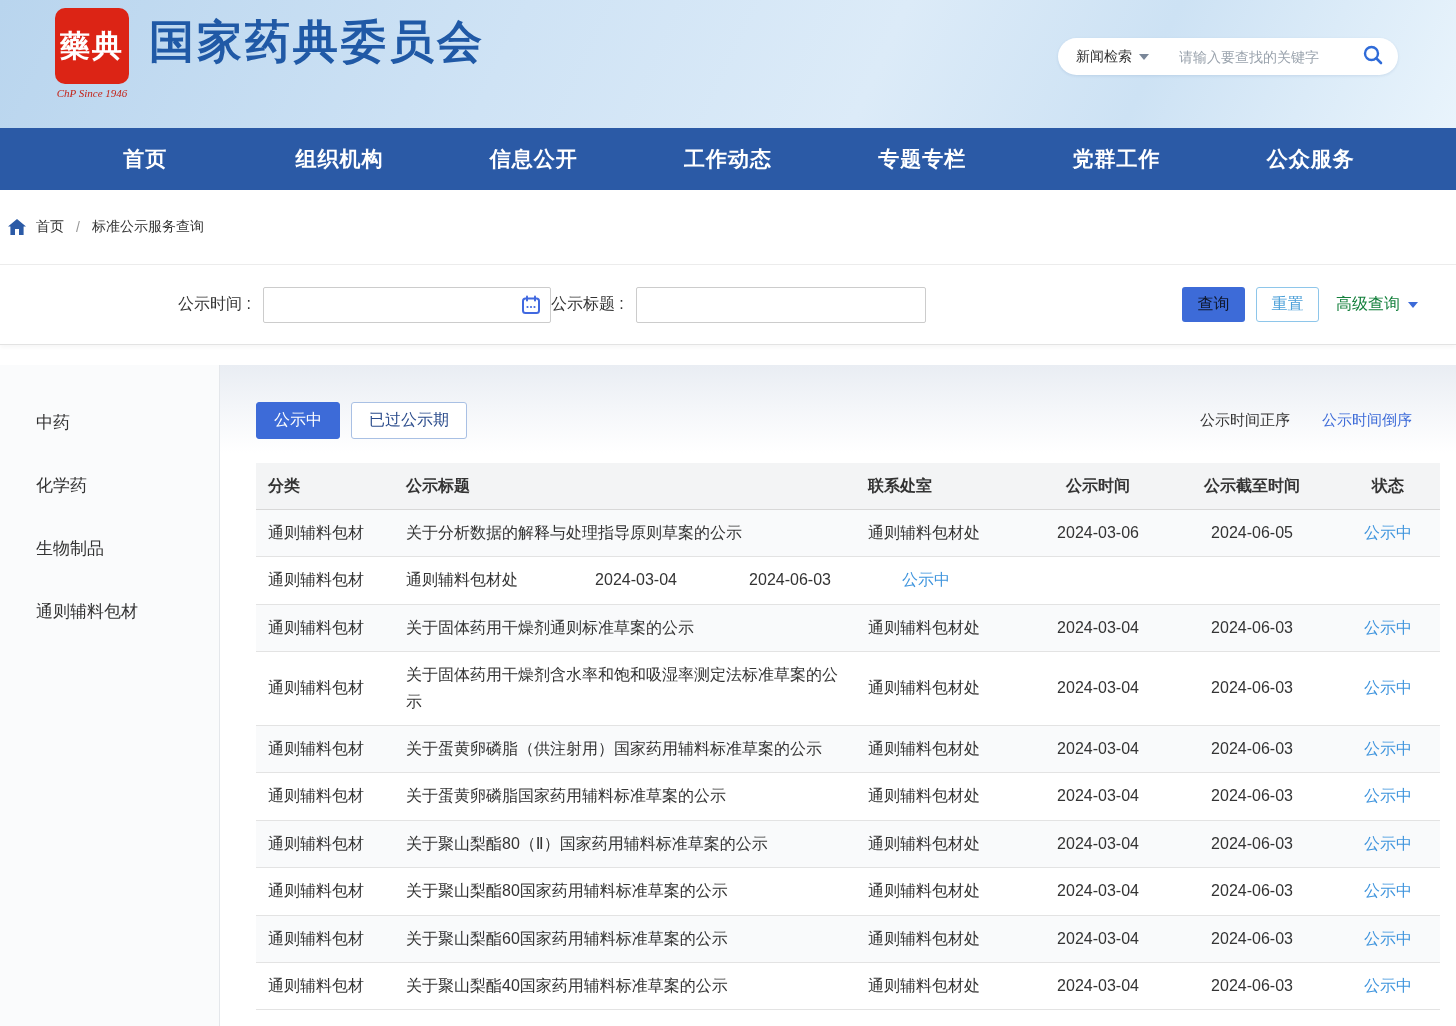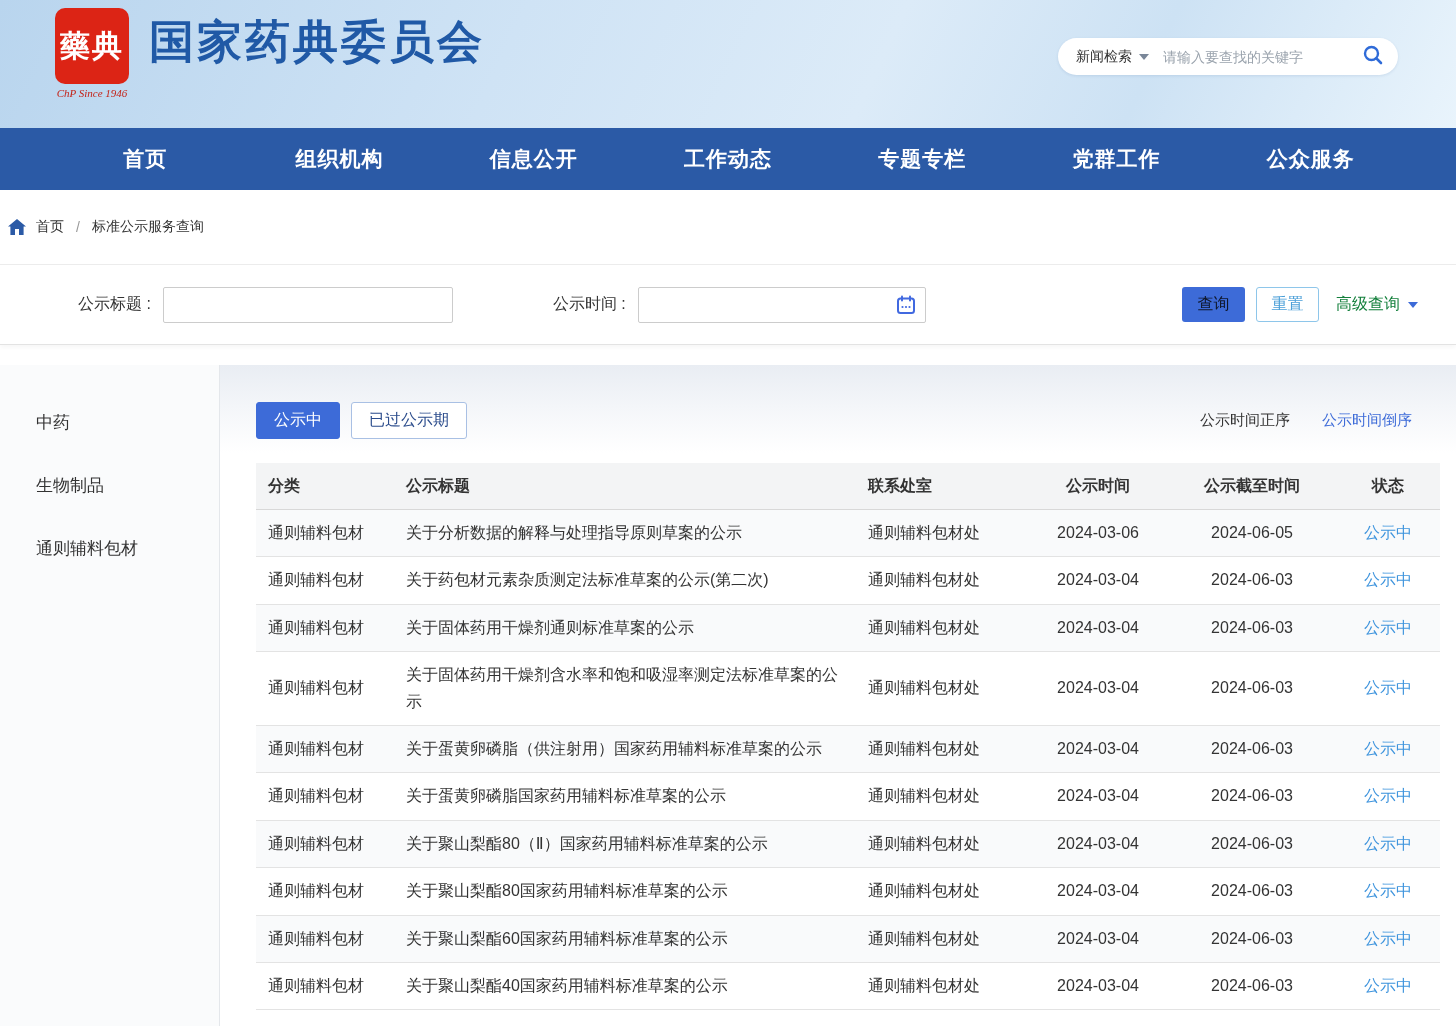--- a/index.html
+++ b/index.html
@@ -18,21 +18,21 @@
   .brand-text { margin-left:20px; padding-top:8px; }
   .brand-title { font-size:45px; font-weight:bold; color:#2059a6; letter-spacing:3px; line-height:1.15; }
   .brand-subtitle { font-size:19px; font-weight:bold; color:#2564ae; letter-spacing:0.6px; margin-top:6px; }
 
   .search-pill { position:absolute; right:58px; top:38px; width:340px; height:37px;
     background:#fff; border-radius:19px; display:flex; align-items:center;
     padding:0 14px 0 18px; box-shadow:0 1px 3px rgba(40,80,140,.12); }
   .search-cat { font-size:14px; color:#333; white-space:nowrap; display:flex; align-items:center; gap:7px; cursor:pointer; }
   .caret-down { width:0; height:0; border-left:5px solid transparent; border-right:5px solid transparent;
     border-top:6px solid #7a8799; display:inline-block; }
-  .search-input { flex:1; border:none; outline:none; font-size:14px; margin-left:14px;
+  .search-input { flex:1; border:none; outline:none; font-size:14px; margin-left:30px;
     color:#7f1d1d; background:transparent; min-width:0; }
   .search-input::placeholder { color:#9aa3ad; }
   .mag-icon { flex:none; cursor:pointer; }
 
   
   .main-nav { height:62px; background:#2b5aa6; }
   .main-nav ul { list-style:none; display:flex; height:100%; padding:0 48px; }
   .main-nav li { flex:1; display:flex; align-items:center; justify-content:center;
     color:#fff; font-size:21px; font-weight:bold; letter-spacing:1px; cursor:pointer; }
 
@@ -149,56 +149,57 @@
     <svg width="18" height="16" viewBox="0 0 18 16">
       <path d="M9 0 L18 7.4 L15.6 7.4 L15.6 16 L11 16 L11 10 L7 10 L7 16 L2.4 16 L2.4 7.4 L0 7.4 Z" fill="#2b5aa6"></path>
     </svg>
   </span>
   <span class="crumb">首页</span>
   <span class="crumb-sep">/</span>
   <span class="crumb">标准公示服务查询</span>
 </div>
 
 <div class="filter-panel">
-  <div class="f-group">
-    <span class="f-label">公示标题 :</span>
-    <input class="f-input" type="text" value="" style="">
-  </div>
   <div class="f-group time">
     <span class="f-label">公示时间 :</span>
     <span class="date-wrap">
       <input class="f-input" type="text" value="" style="">
       <span class="cal-icon">
         <svg width="20" height="20" viewBox="0 0 20 20">
           <rect x="2" y="3.5" width="16" height="14.5" rx="2.5" fill="none" stroke="#4169e0" stroke-width="2"></rect>
           <line x1="6" y1="1.5" x2="6" y2="5.5" stroke="#4169e0" stroke-width="2" stroke-linecap="round"></line>
           <line x1="14" y1="1.5" x2="14" y2="5.5" stroke="#4169e0" stroke-width="2" stroke-linecap="round"></line>
           <circle cx="6.5" cy="12" r="1.1" fill="#4169e0"></circle>
           <circle cx="10" cy="12" r="1.1" fill="#4169e0"></circle>
           <circle cx="13.5" cy="12" r="1.1" fill="#4169e0"></circle>
         </svg>
       </span>
     </span>
   </div>
+  <div class="f-group">
+    <span class="f-label">公示标题 :</span>
+    <input class="f-input" type="text" value="" style="">
+  </div>
   <div class="f-actions">
     <button class="btn-query">查询</button>
     <button class="btn-reset">重置</button>
     <span class="adv-link">
       <span>高级查询</span>
       <span class="caret-down"></span>
     </span>
   </div>
 </div>
 
 <div class="content">
 
   <aside class="sidebar">
 
       <div class="side-item">中药</div>
 
+      <div class="side-item">化学药</div>
 
       <div class="side-item">生物制品</div>
 
       <div class="side-item">通则辅料包材</div>
 
   </aside>
 
   <main class="main">
 
     <div class="list-toolbar">
@@ -225,21 +226,20 @@
             <div class="td c-cat">通则辅料包材</div>
             <div class="td c-title">关于分析数据的解释与处理指导原则草案的公示</div>
             <div class="td c-dept">通则辅料包材处</div>
             <div class="td c-date">2024-03-06</div>
             <div class="td c-deadline">2024-06-05</div>
             <div class="td c-status">公示中</div>
           </div>
 
           <div class="trow">
             <div class="td c-cat">通则辅料包材</div>
-            <div class="td c-title">关于药包材元素杂质测定法标准草案的公示(第二次)</div>
             <div class="td c-dept">通则辅料包材处</div>
             <div class="td c-date">2024-03-04</div>
             <div class="td c-deadline">2024-06-03</div>
             <div class="td c-status">公示中</div>
           </div>
 
           <div class="trow">
             <div class="td c-cat">通则辅料包材</div>
             <div class="td c-title">关于固体药用干燥剂通则标准草案的公示</div>
             <div class="td c-dept">通则辅料包材处</div>

